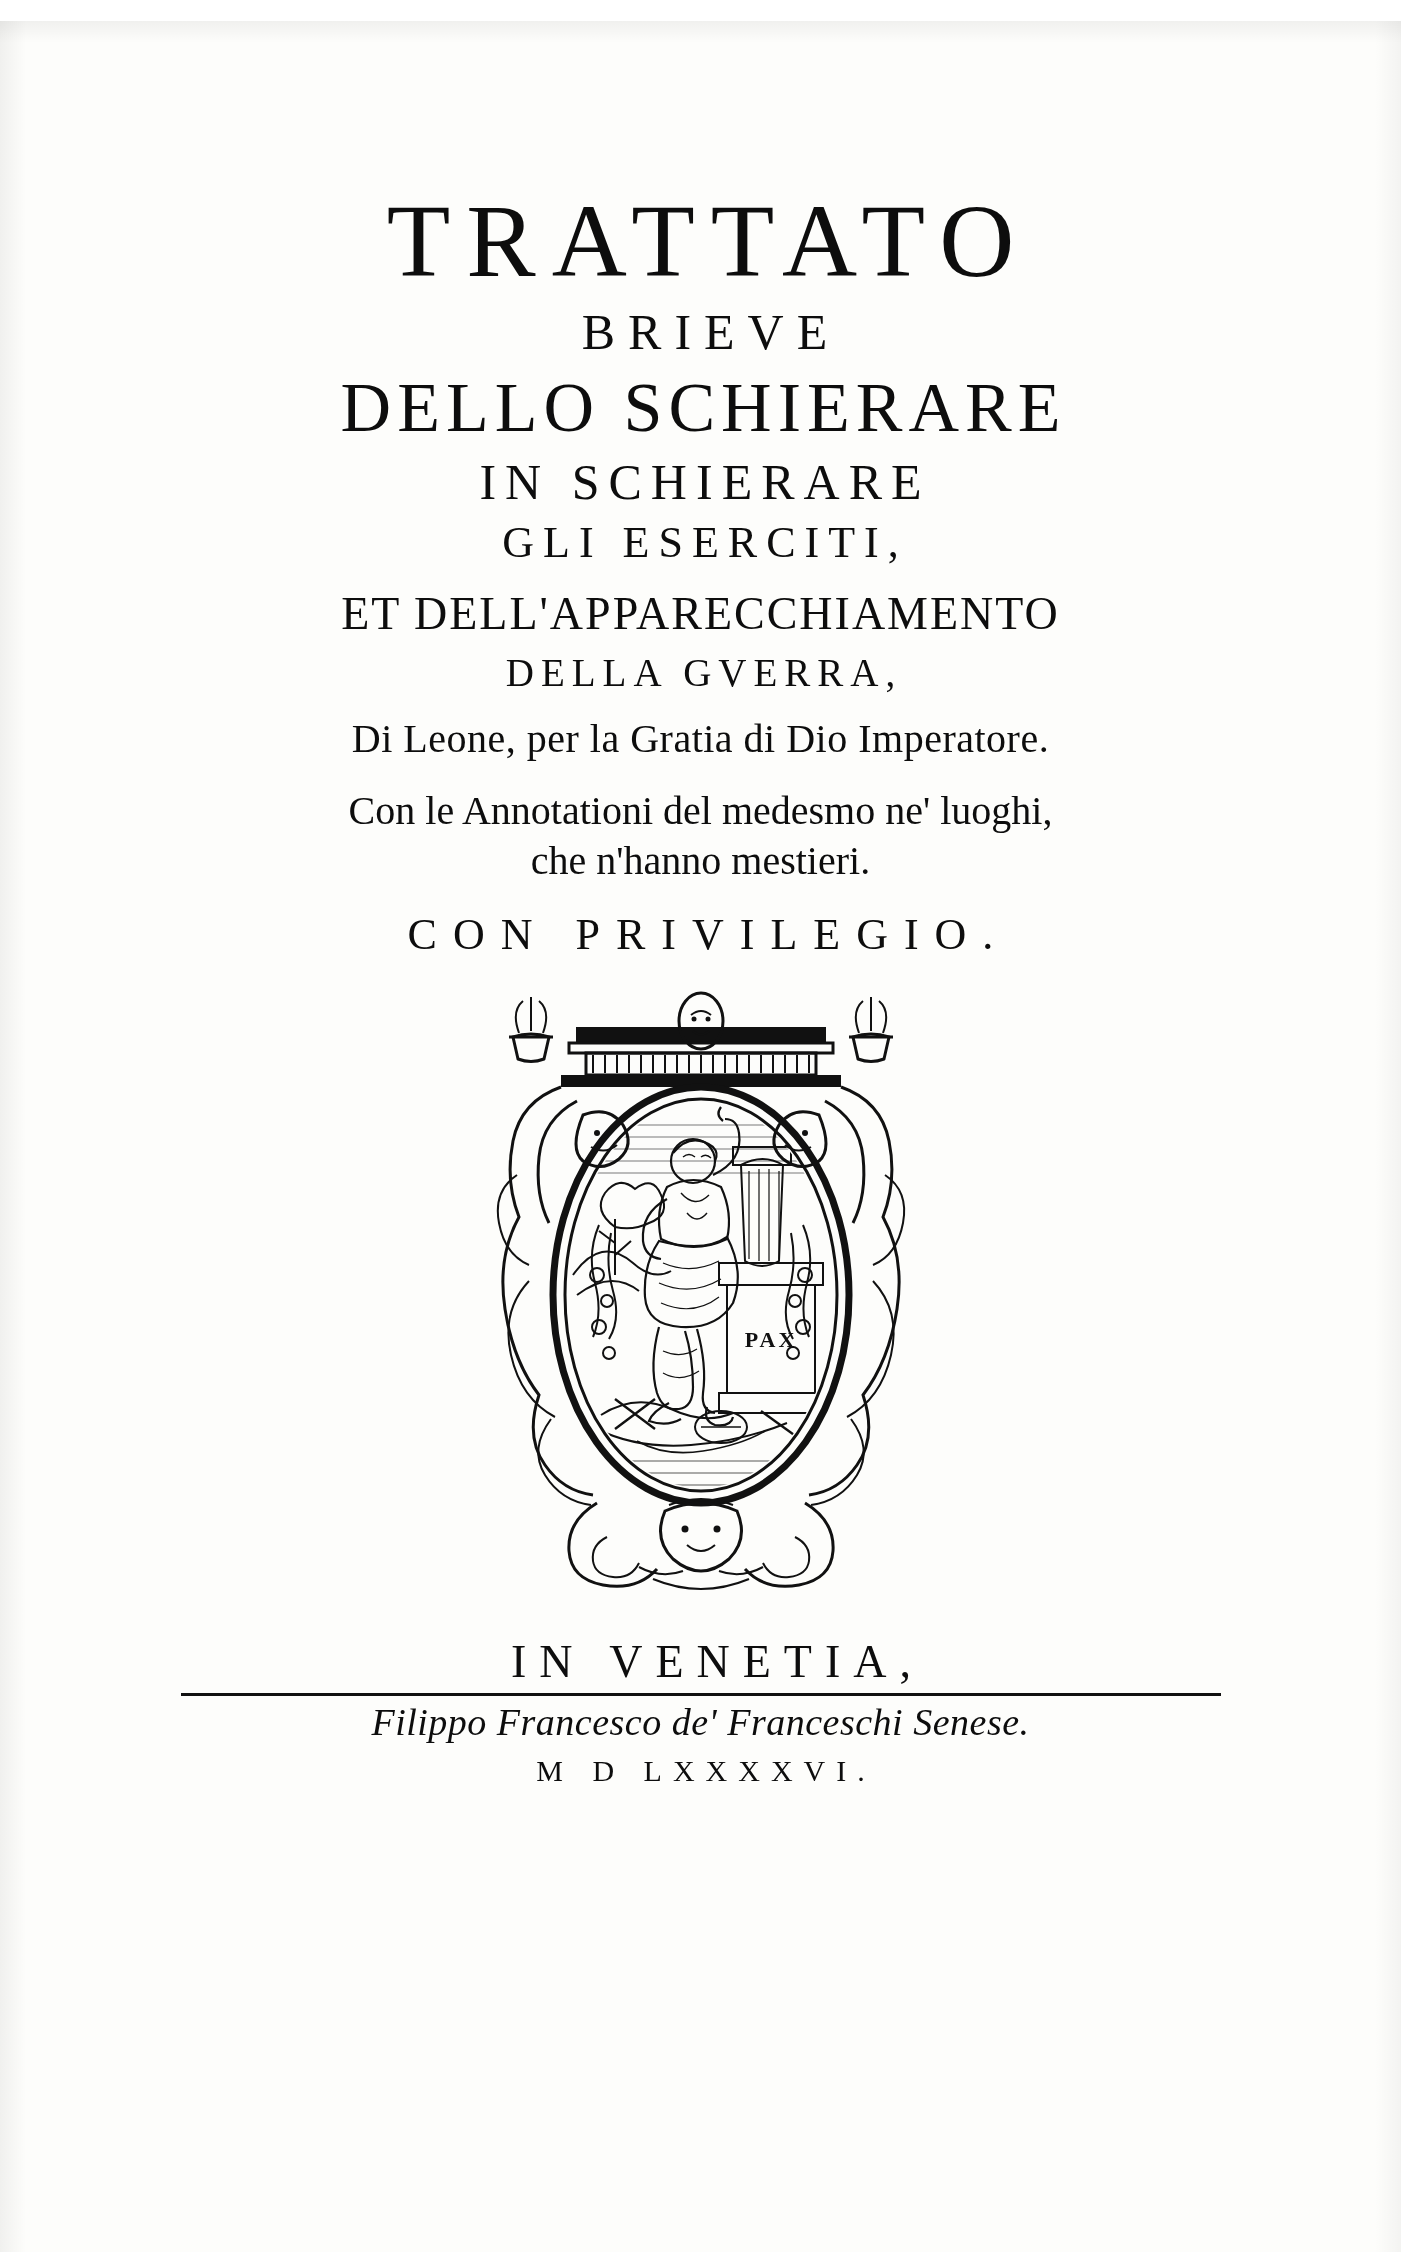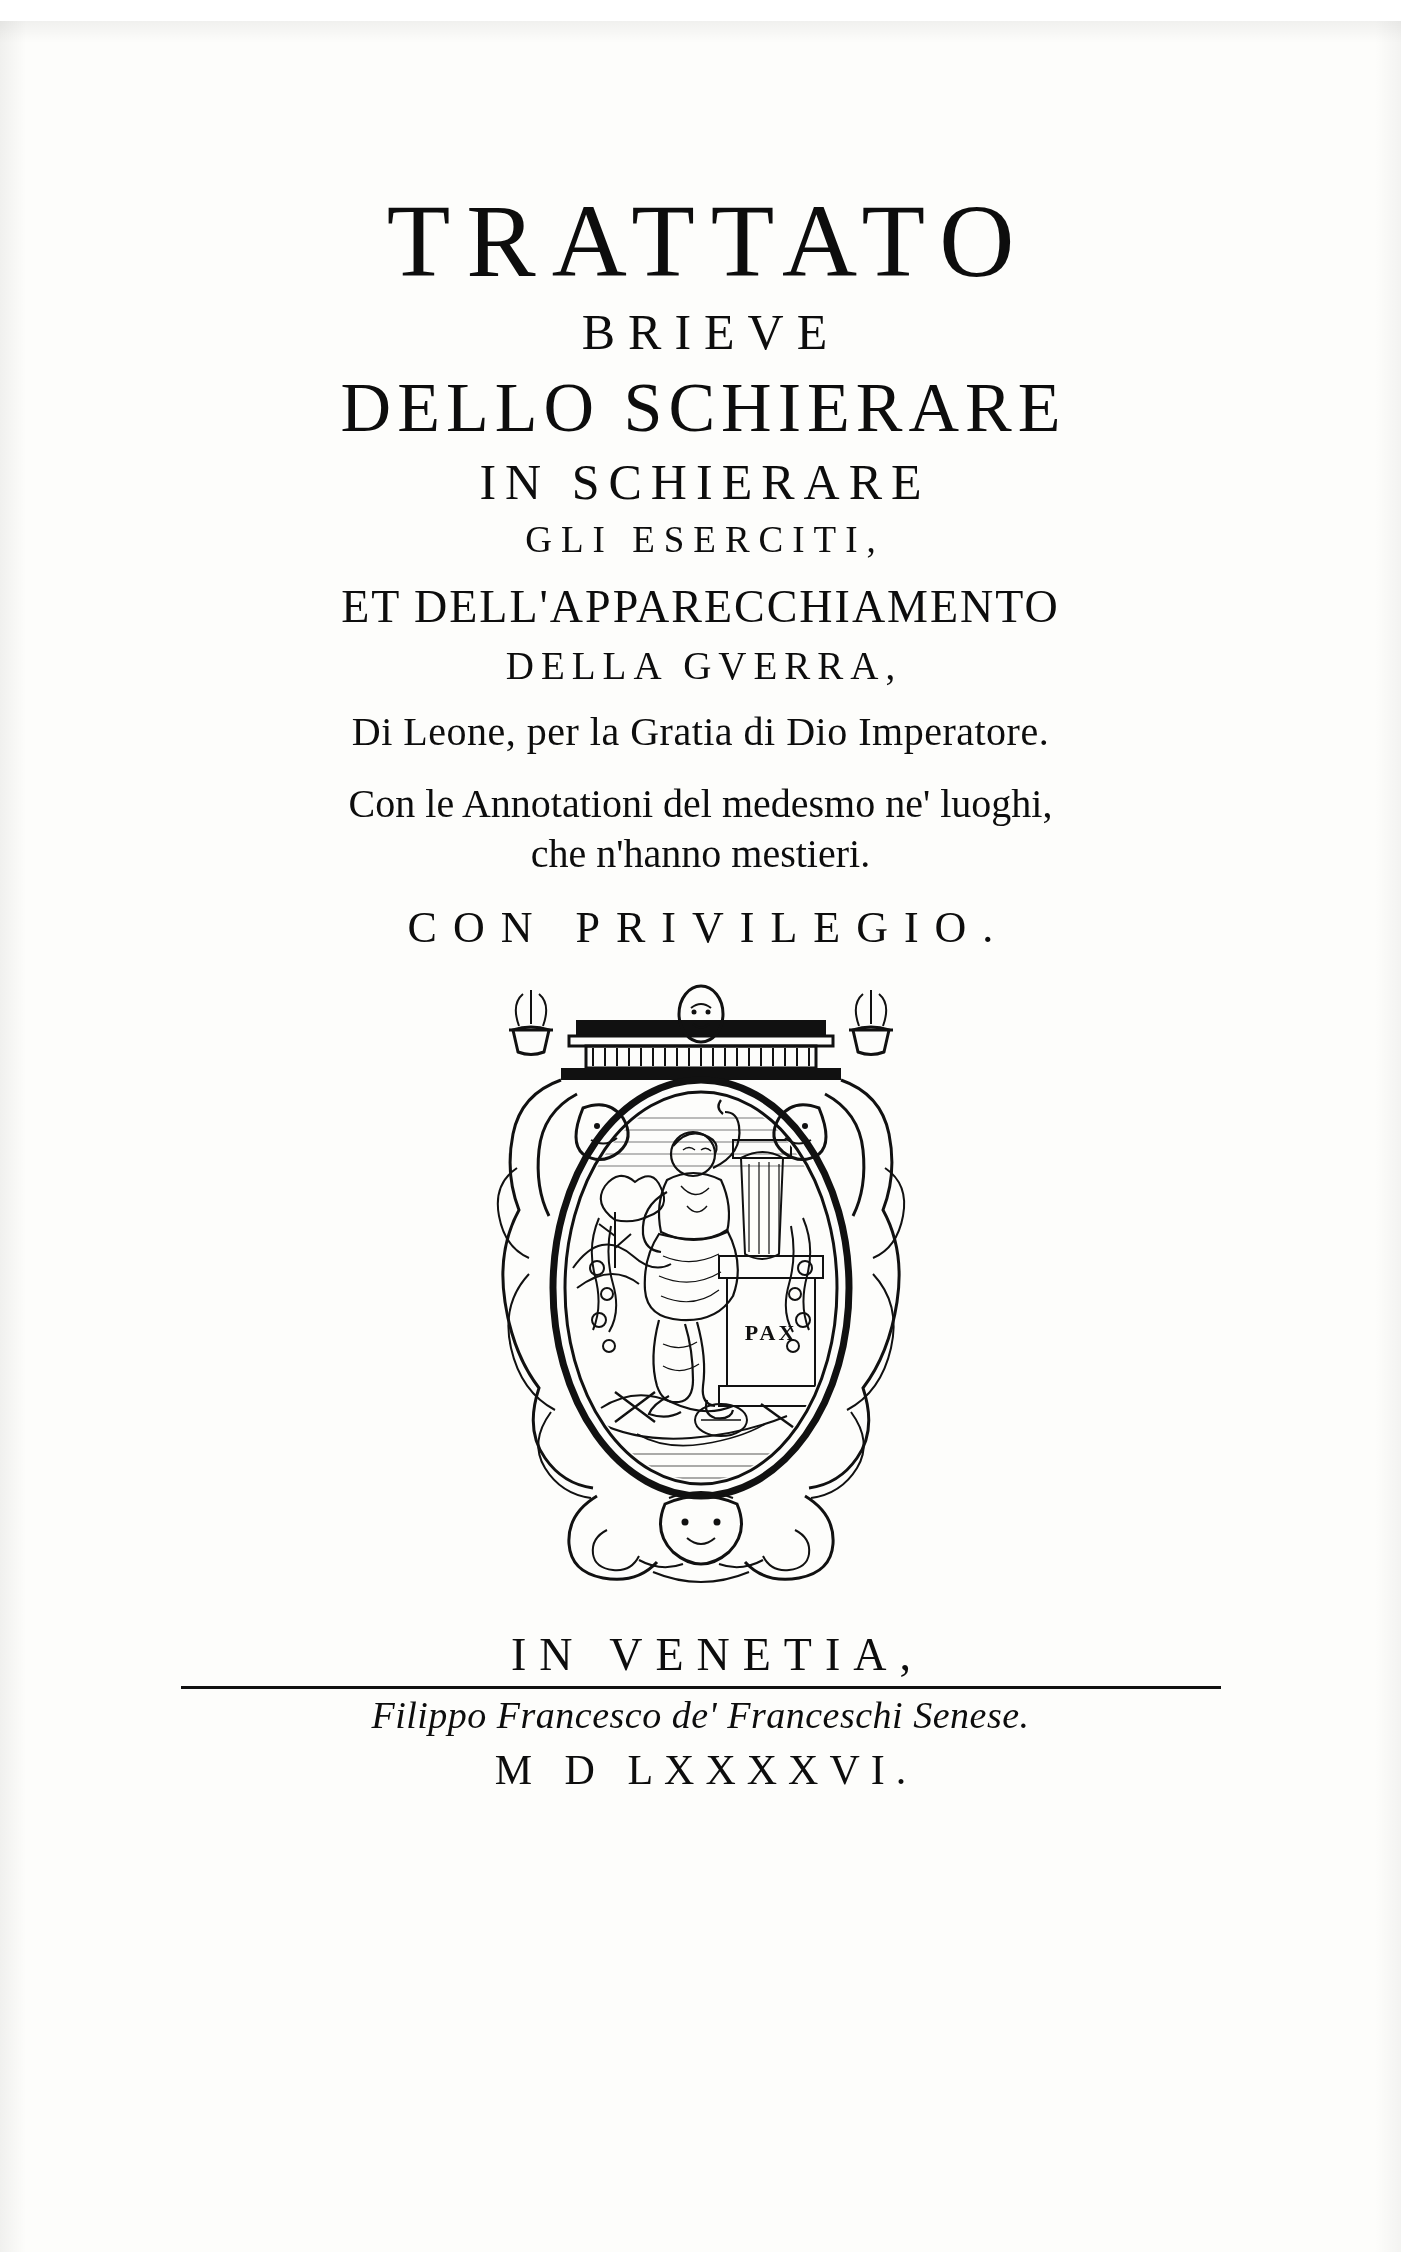--- a/index.html
+++ b/index.html
@@ -56,21 +56,21 @@
   }
   .title-sub3 {
     margin-top: 14px;
     font-size: 50px;
     letter-spacing: 9px;
     text-indent: 9px;
     line-height: 1.0;
   }
   .title-sub4 {
     margin-top: 14px;
-    font-size: 37px;
+    font-size: 44px;
     letter-spacing: 9px;
     text-indent: 9px;
     line-height: 1.0;
   }
   .title-sub5 {
     margin-top: 26px;
     font-size: 46px;
     letter-spacing: 2px;
     line-height: 1.0;
   }
@@ -135,21 +135,21 @@
   }
   .imprint-pub {
     margin-top: 6px;
     font-size: 38px;
     font-style: italic;
     letter-spacing: 0.5px;
     line-height: 1.1;
   }
   .imprint-year {
     margin-top: 12px;
-    font-size: 42px;
+    font-size: 30px;
     letter-spacing: 11px;
     text-indent: 11px;
     line-height: 1.0;
   }
 
   
   .edge {
     position: absolute;
     pointer-events: none;
   }

